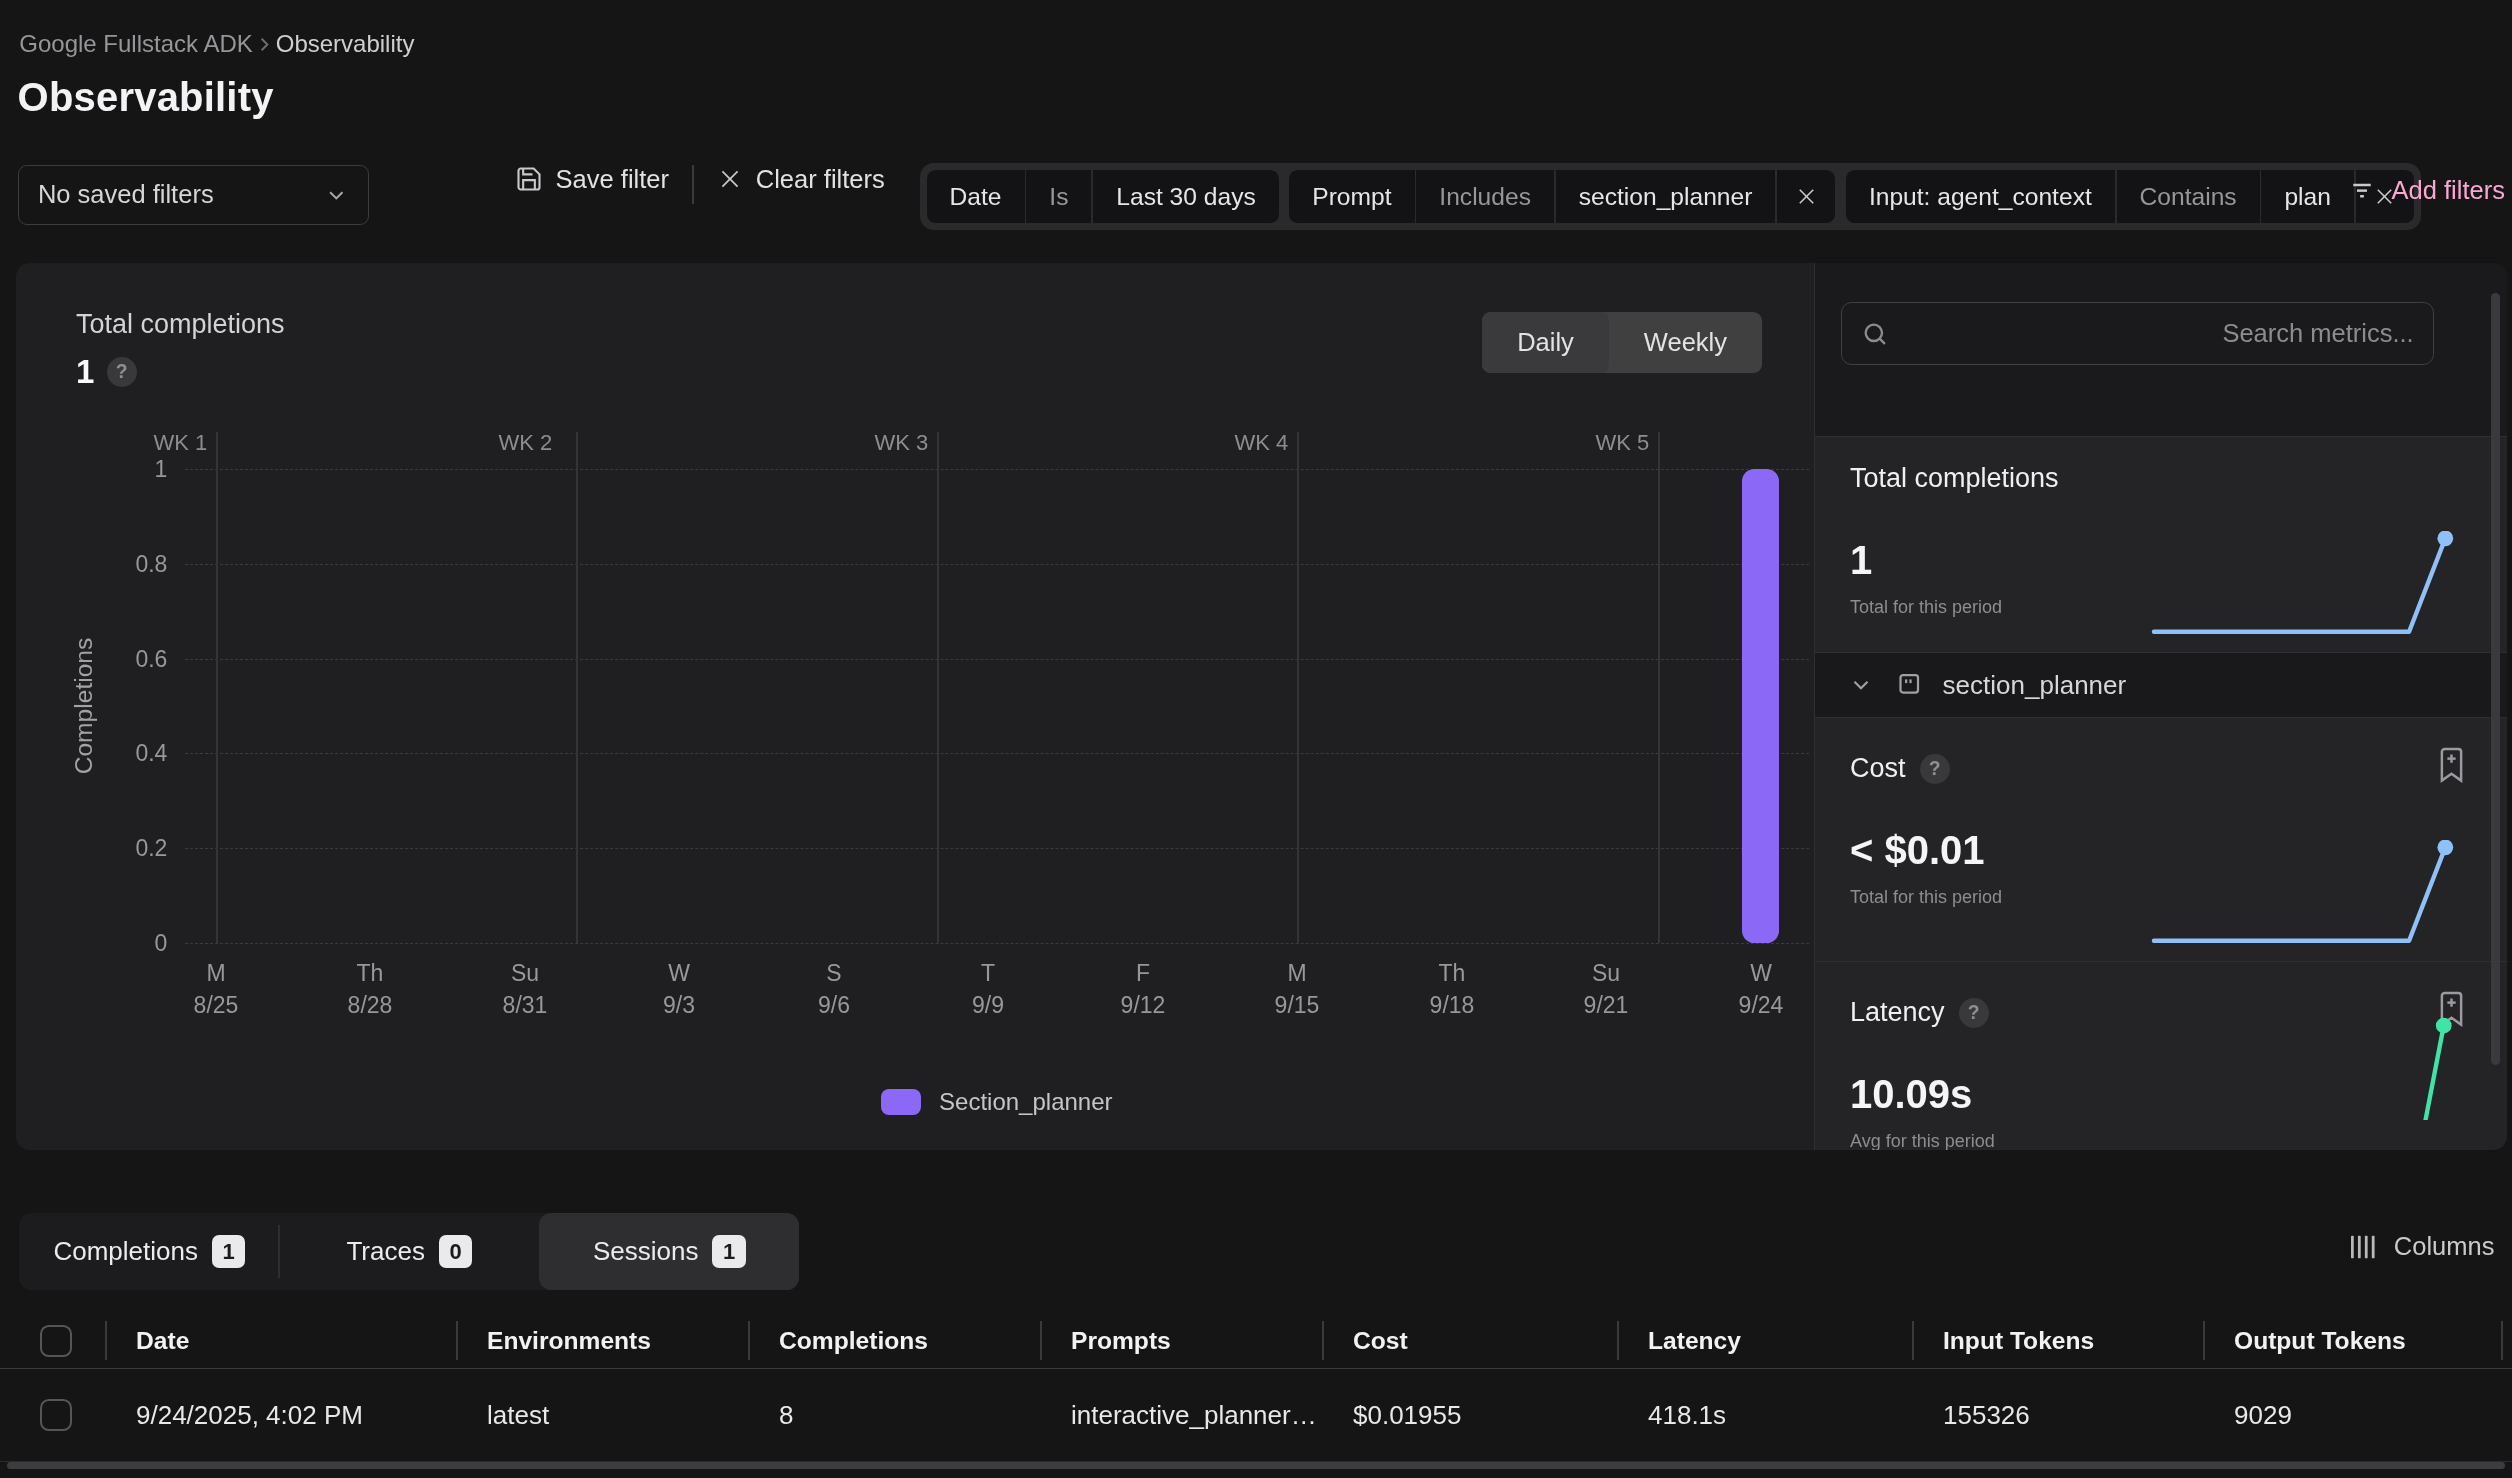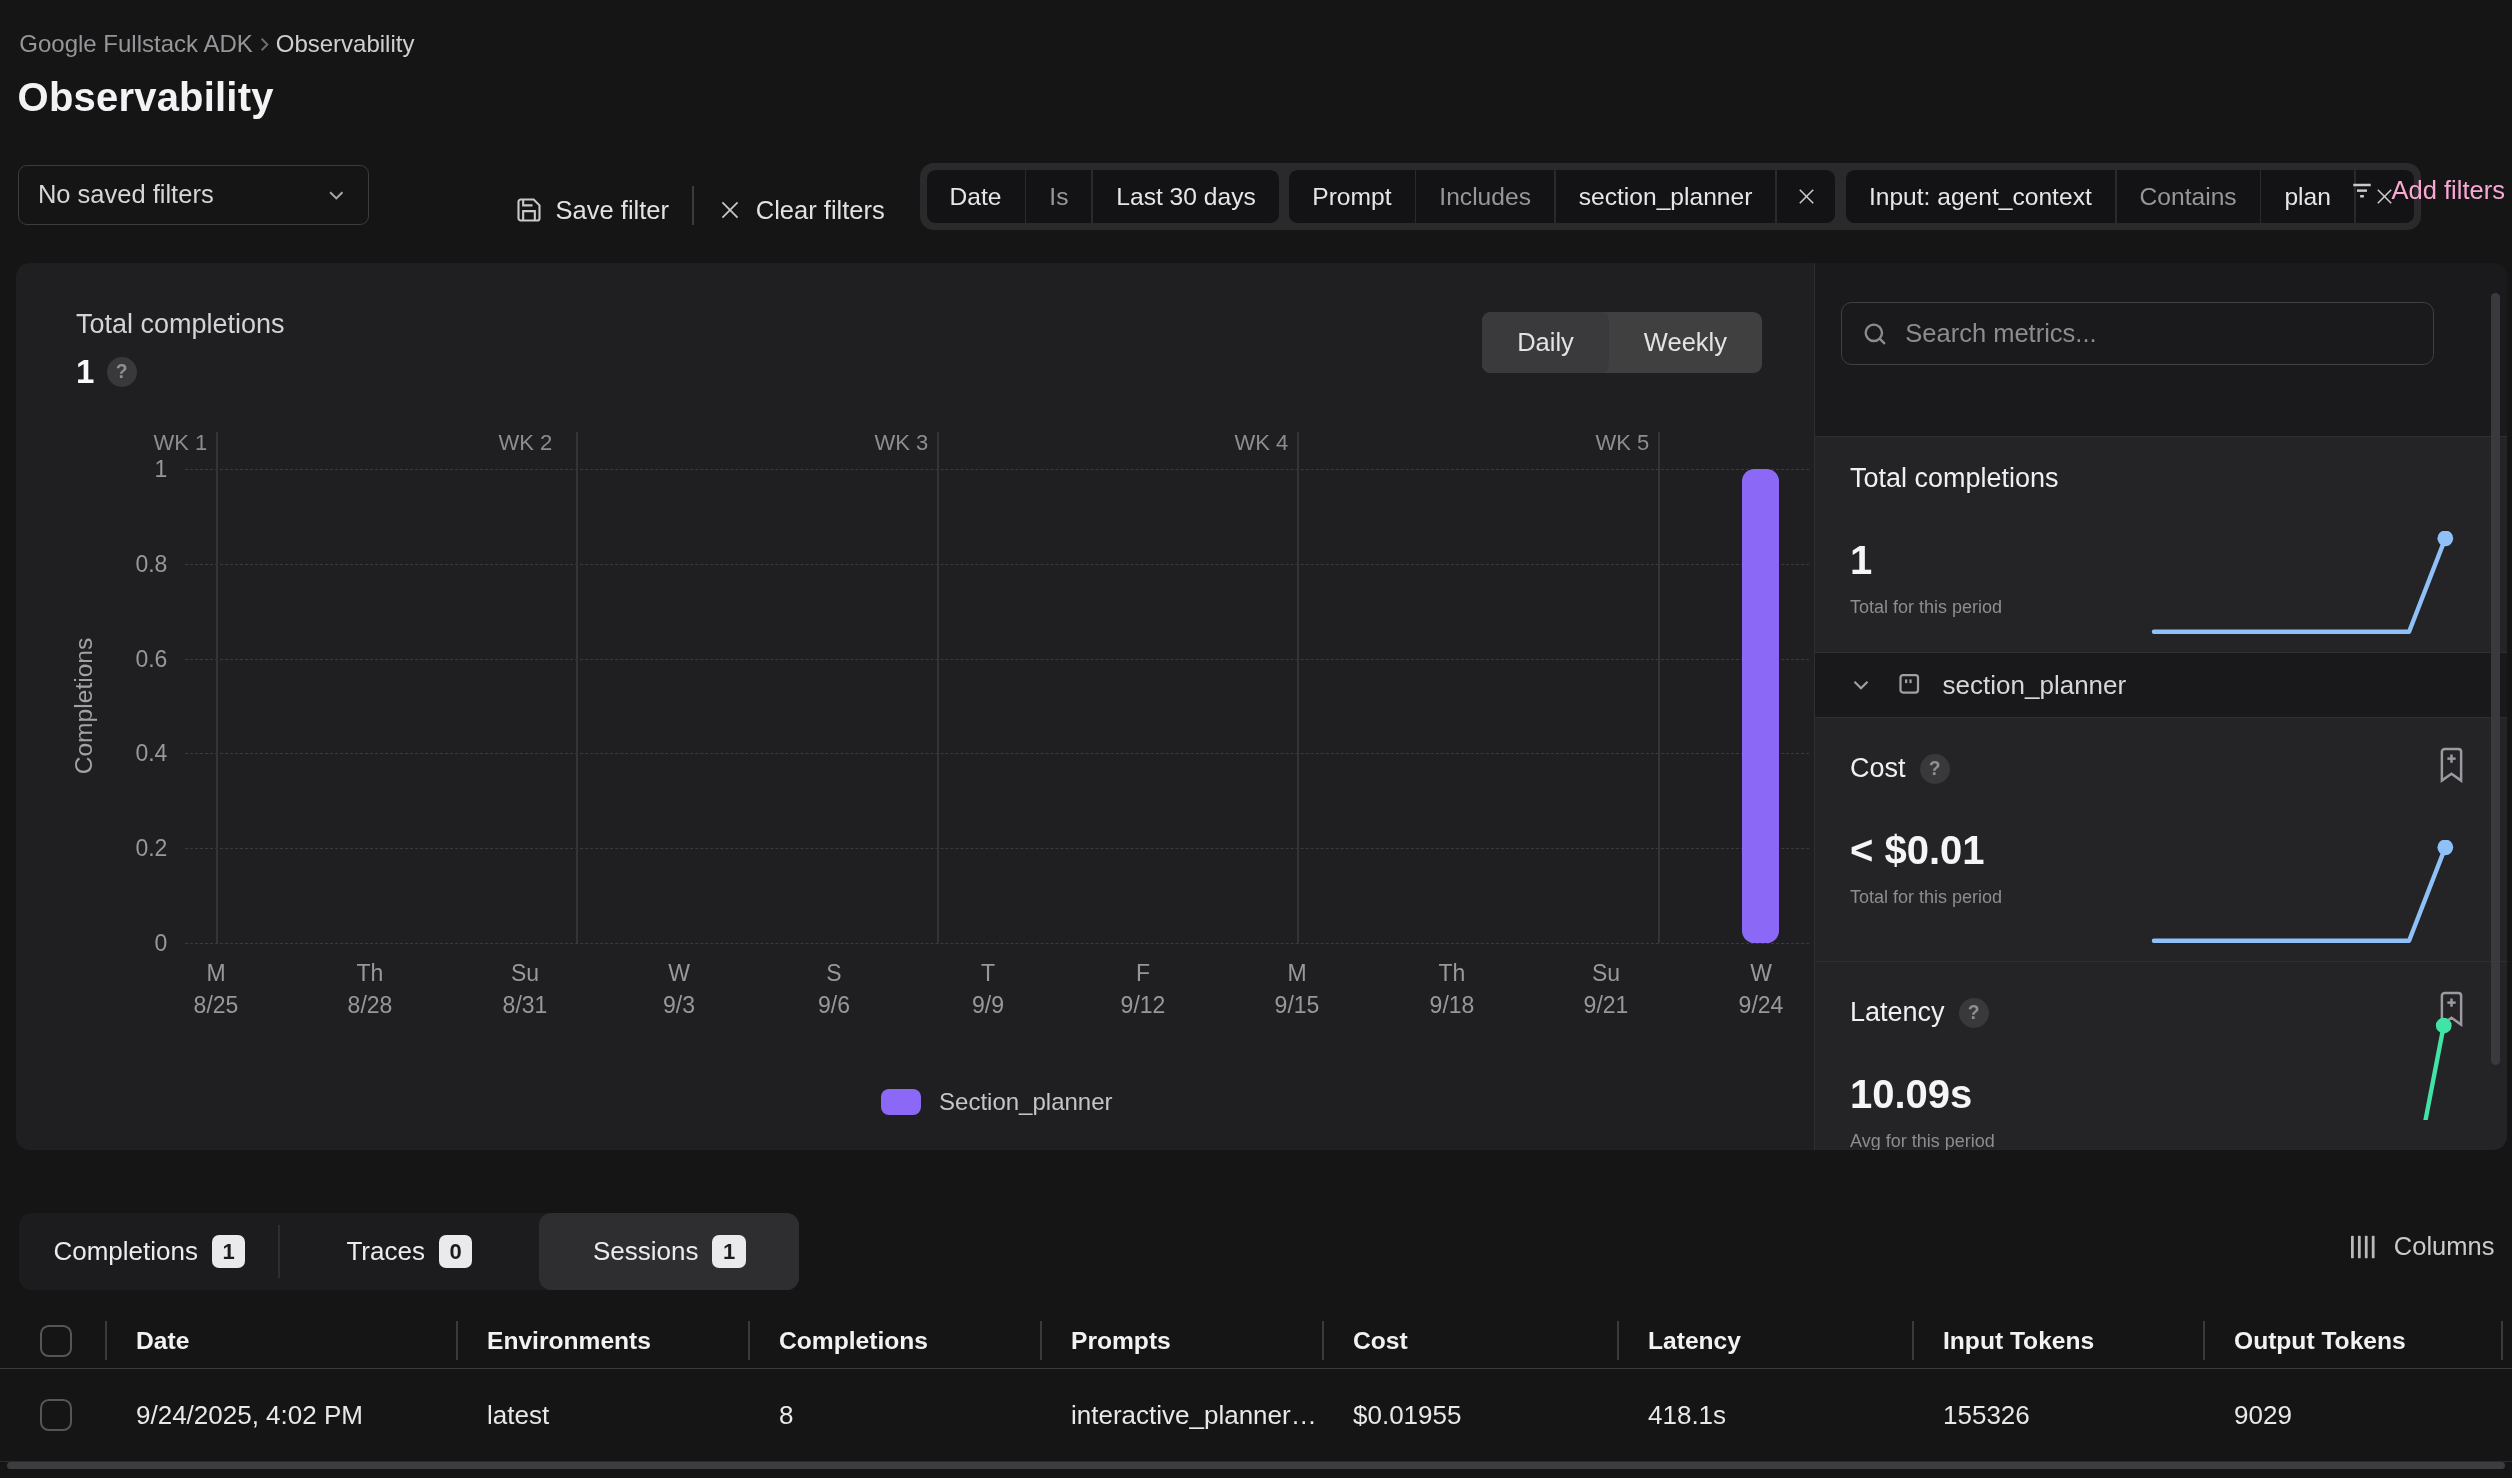--- a/index.html
+++ b/index.html
@@ -12,21 +12,21 @@
 
   
   .breadcrumb { position:absolute; left:19.3px; top:30px; display:flex; align-items:center; font-size:24px; color:#96969a; }
   .breadcrumb .crumb-page { color:#cfcfd2; }
   .page-title { position:absolute; left:17.6px; top:75px; font-size:40px; font-weight:600; color:#f3f3f5; letter-spacing:0.2px; }
 
   
   .filterbar { position:absolute; left:17.6px; top:163px; right:5.3px; height:67px; }
   .saved-select { position:absolute; left:0; top:1.8px; width:351px; height:60px; border:1.8px solid #3c3c3f; border-radius:8.8px;
     display:flex; align-items:center; justify-content:space-between; padding:0 19.3px; font-size:25.5px; color:#d6d6d9; cursor:pointer; }
-  .filter-actions { position:absolute; left:497px; top:1.8px; height:60px; display:flex; align-items:flex-end; gap:23px; }
+  .filter-actions { position:absolute; left:497px; top:1.8px; height:60px; display:flex; align-items:flex-start; gap:23px; }
   .filter-action { display:flex; align-items:center; gap:13px; font-size:25.5px; color:#e2e2e4; cursor:pointer; }
   .action-divider { width:1.8px; height:39px; background:#3b3b3e; }
   .chips-outer { position:absolute; left:902px; top:0; height:67px; background:#2a2a2c; border-radius:14px;
     display:flex; gap:10.5px; padding:7px; align-items:stretch; }
   .chip-group { display:flex; gap:1.8px; border-radius:8.8px; overflow:hidden; }
   .chip-seg { background:#131316; display:flex; align-items:center; padding:0 23px; font-size:24.6px; color:#e6e6e8; cursor:pointer; }
   .chip-field { font-weight:500; }
   .chip-op { color:#97979b; }
   .chip-x { padding:0 17.6px; }
   .add-filters { position:absolute; right:1.8px; top:12.3px; display:flex; align-items:center; gap:15px; font-size:25.5px; color:#f9a8d4; cursor:pointer; }
@@ -52,21 +52,21 @@
   .bar { position:absolute; bottom:0; width:37px; border-radius:12.3px; cursor:pointer; }
   .legend { position:absolute; left:169px; width:1624px; top:825px; display:flex; justify-content:center; align-items:center; gap:17.6px; }
   .legend-swatch { width:40px; height:26px; border-radius:8px; }
   .legend-label { font-size:24px; color:#c5c5c8; }
 
   
   .metrics-sidebar { flex:1; position:relative; background:#1a1a1c; display:flex; flex-direction:column; }
   .search-region { height:174px; border-bottom:1.8px solid #2f2f32; position:relative; flex:none; }
   .search-box { position:absolute; left:26px; top:39px; width:593px; height:63px; border:1.8px solid #414144; border-radius:10.5px;
     display:flex; align-items:center; gap:16px; padding:0 19.3px; background:#1a1a1c; }
-  .search-box input { flex:1; background:transparent; border:none; outline:none; font-size:25.5px; color:#e4e4e6; font-family:inherit; }
+  .search-box input { flex:1; background:transparent; border:none; outline:none; font-size:25.5px; color:#e4e4e6; font-family:inherit;text-align:right; }
   .search-box input::placeholder { color:#8c8c90; }
   .metric-card { background:#242427; border-bottom:1.8px solid #2f2f32; position:relative; padding:26px 35px 0 35px; flex:none; }
   .metric-card .card-title { display:flex; align-items:center; gap:14px; font-size:27px; color:#f0f0f2; }
   .metric-card .card-value { font-size:40px; font-weight:600; color:#f5f5f7; margin-top:44px; }
   .metric-card .card-caption { font-size:18px; color:#8d8d90; margin-top:14px; }
   .card-tc { height:216px; }
   .card-cost { height:244px; padding-top:35px; }
   .card-latency { flex:1; padding-top:35px; border-bottom:none; }
   .spark { position:absolute; right:47px; bottom:16px; width:316px; height:105px; }
   .card-latency .spark { bottom:auto; top:53px; height:140px; }

